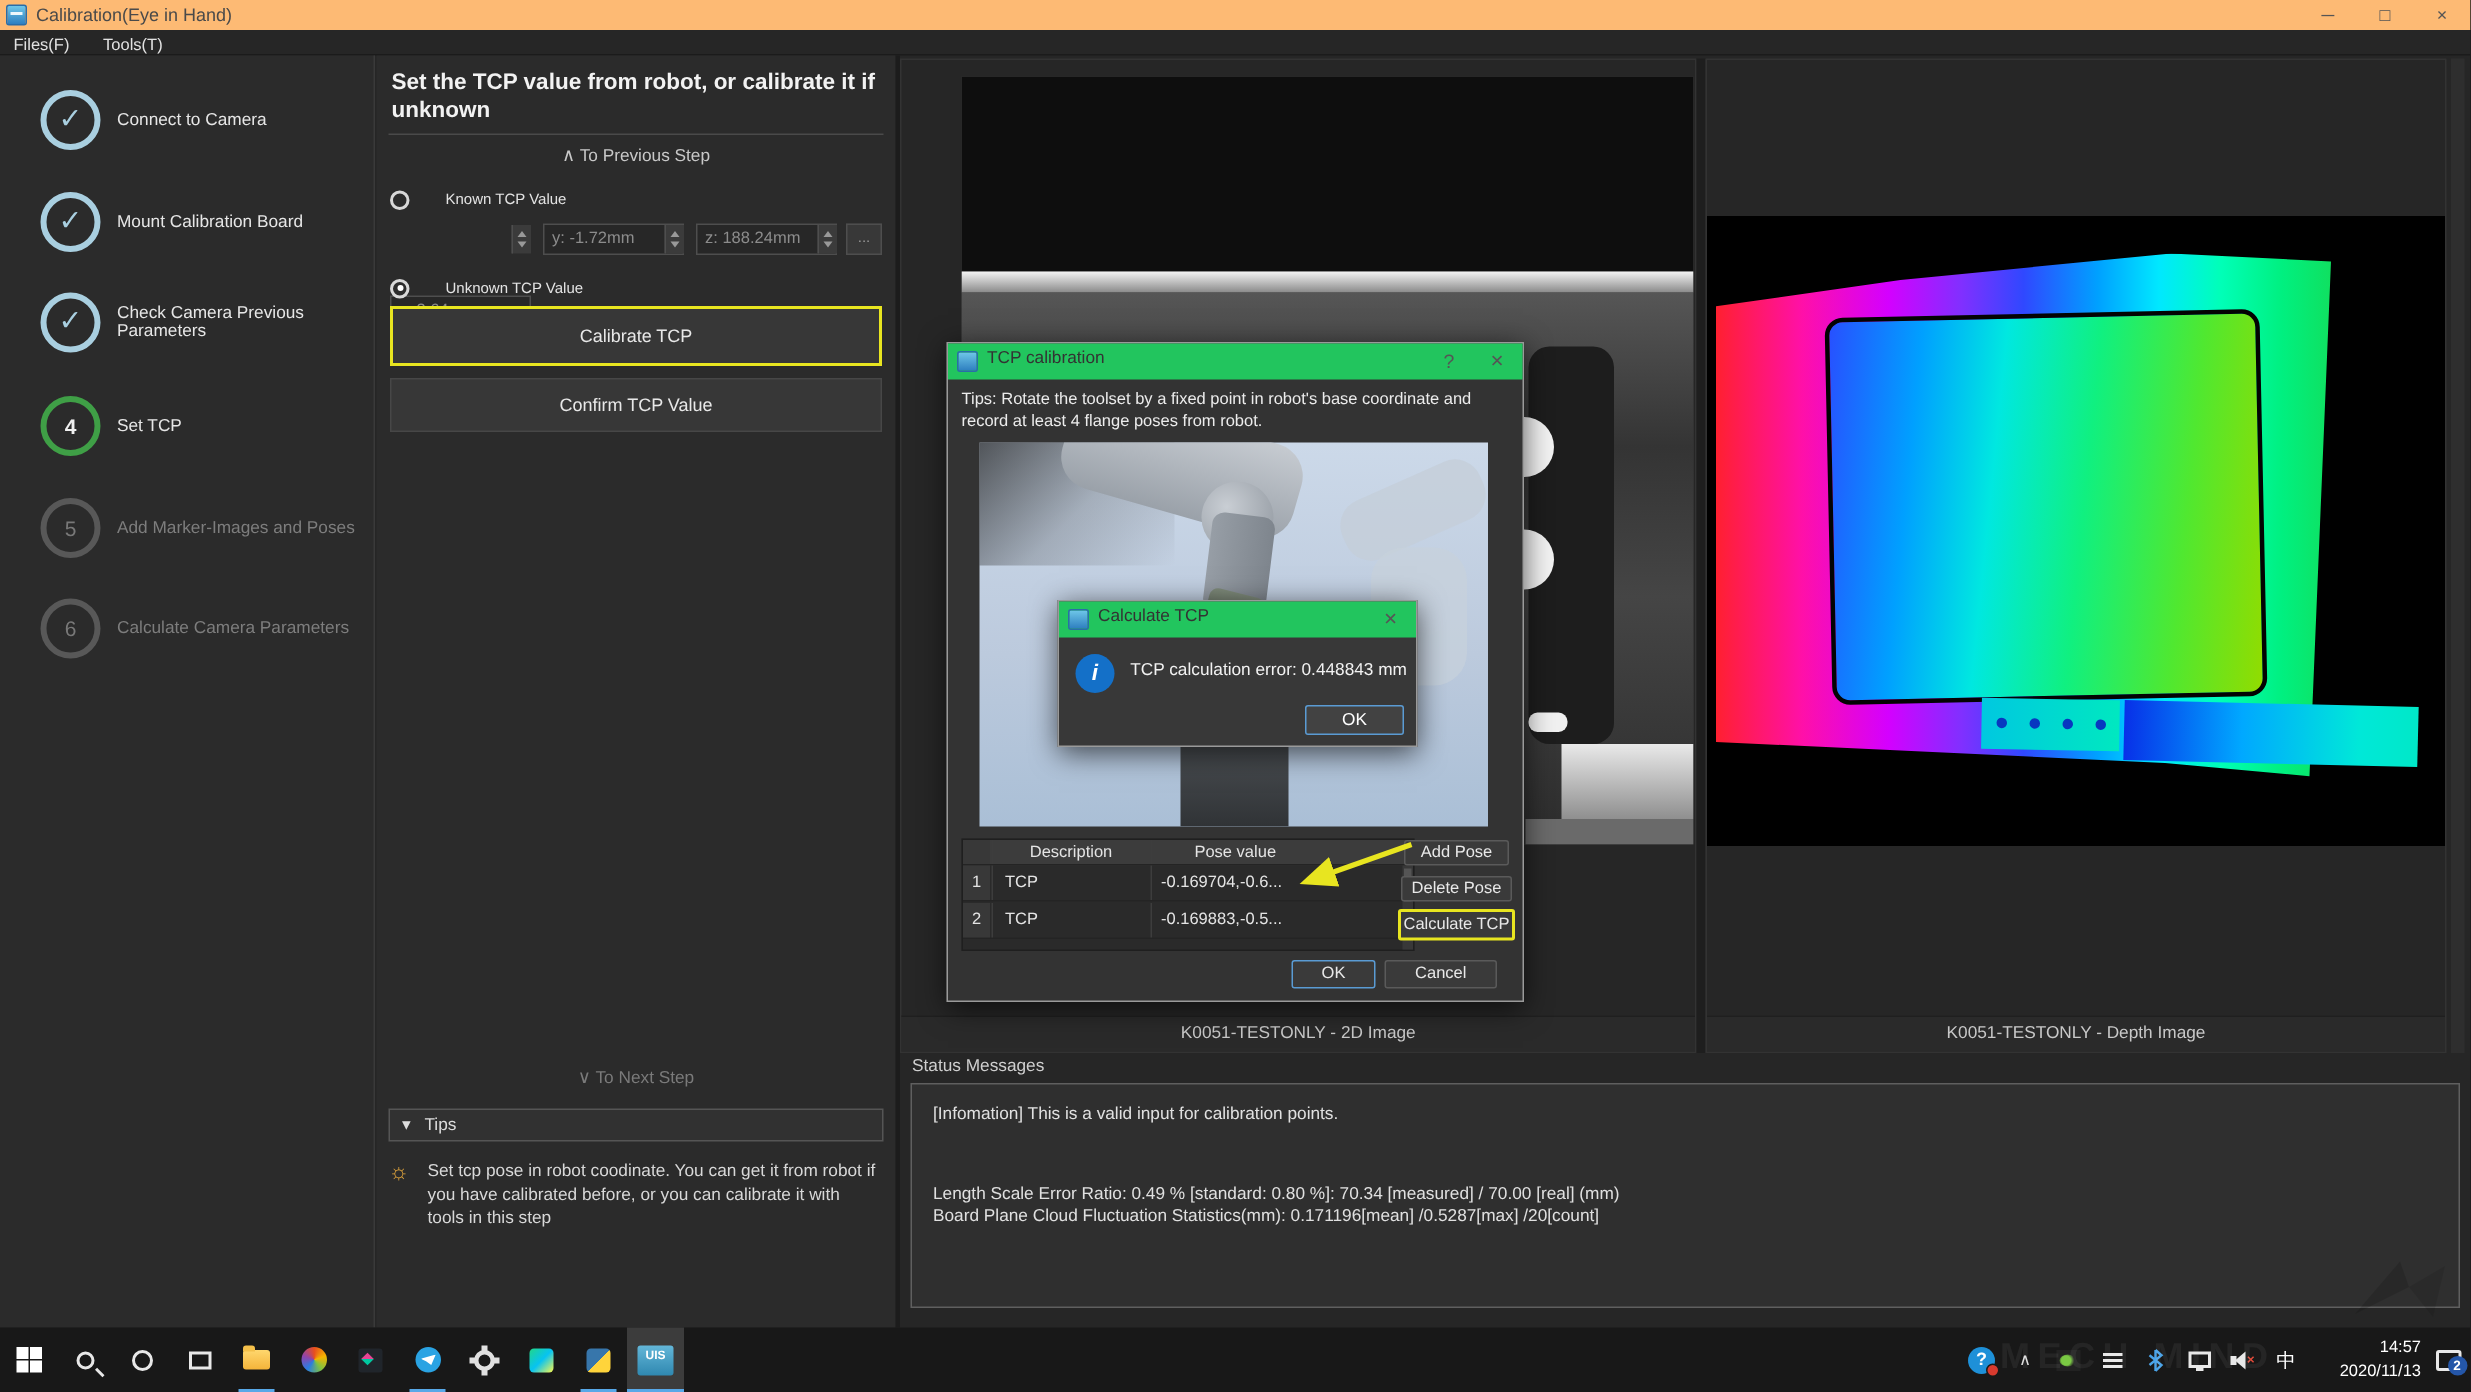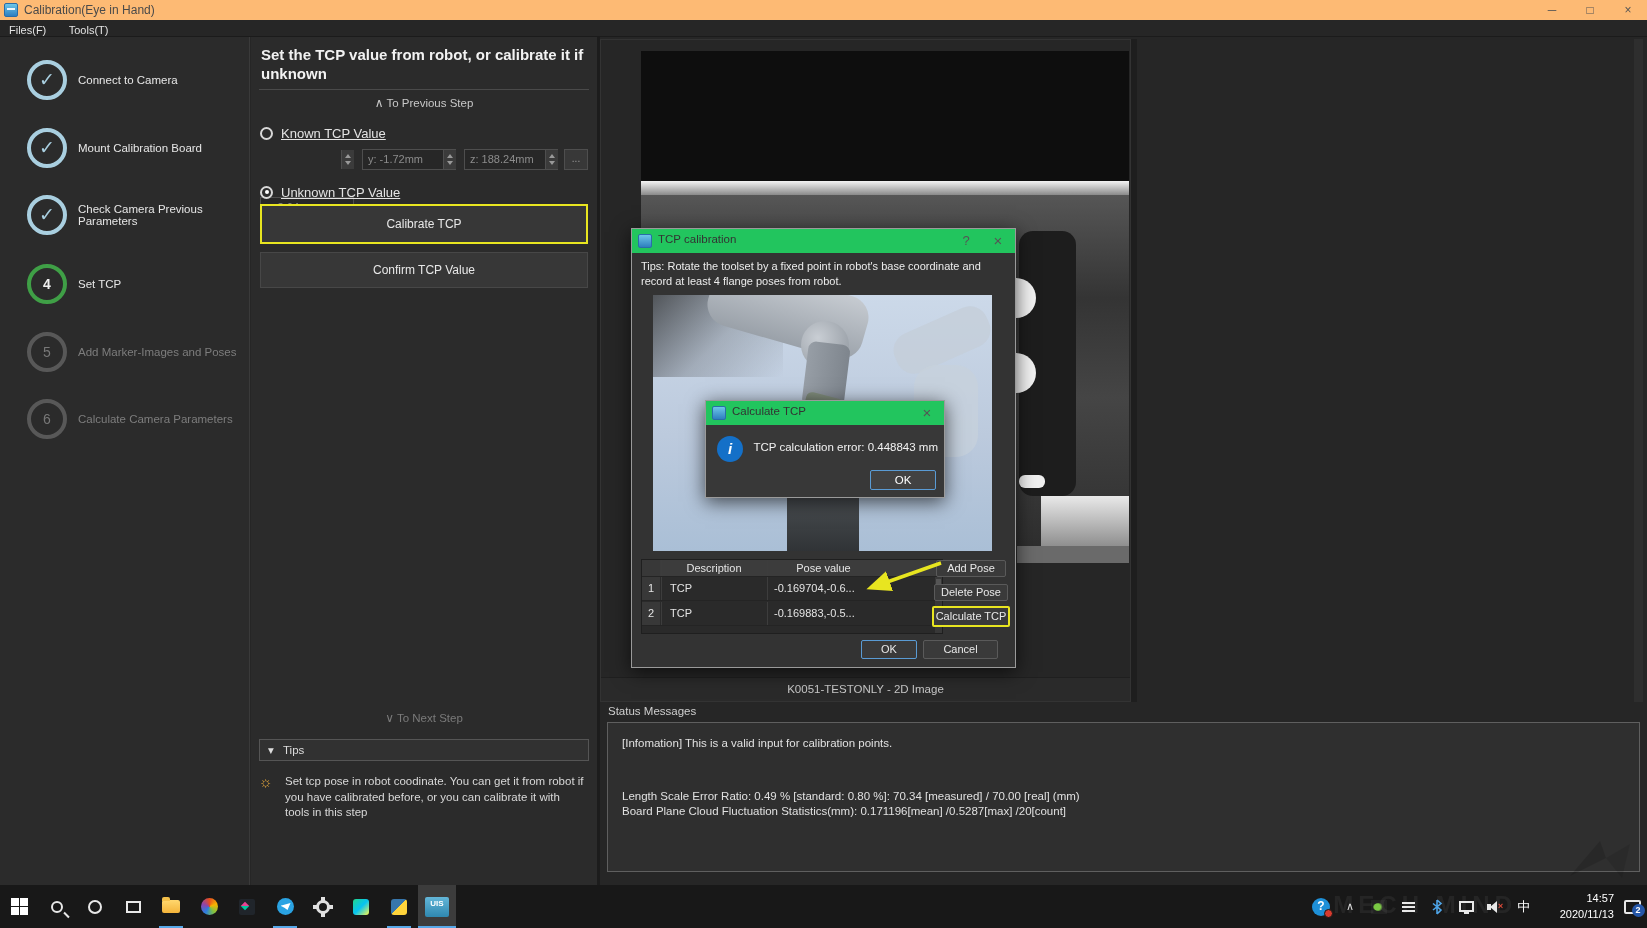--- a/index.html
+++ b/index.html
@@ -32,21 +32,21 @@
 
   
   .middle { left:251px; top:37px; width:346px; height:848px; background:#2b2b2b; }
   .mid-divider { left:597px; top:37px; width:3px; height:848px; background:#1c1c1c; }
   .heading { left:10px; top:9px; width:330px; font-size:15px; font-weight:bold; color:#f2f2f2; line-height:1.25; }
   .hrline { left:8px; top:52px; width:330px; border-top:1px solid #4a4a4a; }
   .navstep { left:0; width:346px; text-align:center; font-size:11.5px; }
   .prev { top:59px; color:#c8c8c8; }
   .next { top:674px; color:#7a7a7a; }
   .chev { font-size:12px; margin-right:3px; }
-  .radiorow { left:9px; height:16px; display:flex; align-items:center; gap:8px; font-size:13px; color:#e3e3e3;text-decoration:underline;}
+  .radiorow { left:9px; height:16px; display:flex; align-items:center; gap:24px; font-size:10px; color:#e3e3e3;}
   .radio { width:13px; height:13px; border:2px solid #d8d8d8; border-radius:50%; background:#2b2b2b; position:relative;}
   .radio.sel:after { content:""; position:absolute; left:2.5px; top:2.5px; width:4px; height:4px; border-radius:50%; background:#fff;}
   .spinbox { top:112px; height:21px; background:#272727; border:1px solid #4e4e4e; color:#8c8c8c; font-size:11px;
     line-height:19px; padding-left:5px; }
   .spin { position:absolute; right:0; top:0; bottom:0; width:13px; background:#3b3b3b; border-left:1px solid #4e4e4e;}
   .spin i { position:absolute; left:3px; width:0; height:0; border-left:3.5px solid transparent; border-right:3.5px solid transparent;}
   .spin .up { top:4px; border-bottom:4px solid #999; }
   .spin .dn { bottom:4px; border-top:4px solid #999; }
   .morebtn { left:313px; top:112px; width:24px; height:21px; background:#383838; border:1px solid #4e4e4e;
     color:#999; font-size:10px; text-align:center; line-height:18px;}
@@ -325,20 +325,34 @@
       <div class="abs p2d-circ" style="left:355px; top:227px;"></div>
       <div class="abs p2d-circ" style="left:355px; top:302px;"></div>
       <div class="abs p2d-bar"></div>
       <div class="abs p2d-bright"></div>
       <div class="abs p2d-dim"></div>
     </div>
     <div class="caption">K0051-TESTONLY - 2D Image</div>
   </div>
   <div class="abs panelgap"></div>
 
+  <div class="abs panel pdepth">
+    <div class="abs depth-img">
+      <div class="abs d-outer"></div>
+      <div class="abs d-inner"></div>
+      <div class="abs d-band"></div>
+      <div class="abs d-patch">
+        <div class="abs d-dot" style="left:10px;"></div>
+        <div class="abs d-dot" style="left:32px;"></div>
+        <div class="abs d-dot" style="left:54px;"></div>
+        <div class="abs d-dot" style="left:76px;"></div>
+      </div>
+    </div>
+    <div class="caption">K0051-TESTONLY - Depth Image</div>
+  </div>
   <div class="abs rightstrip"></div>
 
   <div class="abs statuslabel">Status Messages</div>
   <div class="abs statusbox">
     <div class="abs statusline" style="top:13px; width:1000px;">[Infomation] This is a valid input for calibration points.</div>
     <div class="abs statusline" style="top:66px; width:1000px;">Length Scale Error Ratio: 0.49 % [standard: 0.80 %]: 70.34 [measured] / 70.00 [real] (mm)</div>
     <div class="abs statusline" style="top:81px; width:1000px;">Board Plane Cloud Fluctuation Statistics(mm): 0.171196[mean] /0.5287[max] /20[count]</div>
   </div>
 
   <svg class="abs cornerlogo" viewBox="0 0 80 46">

